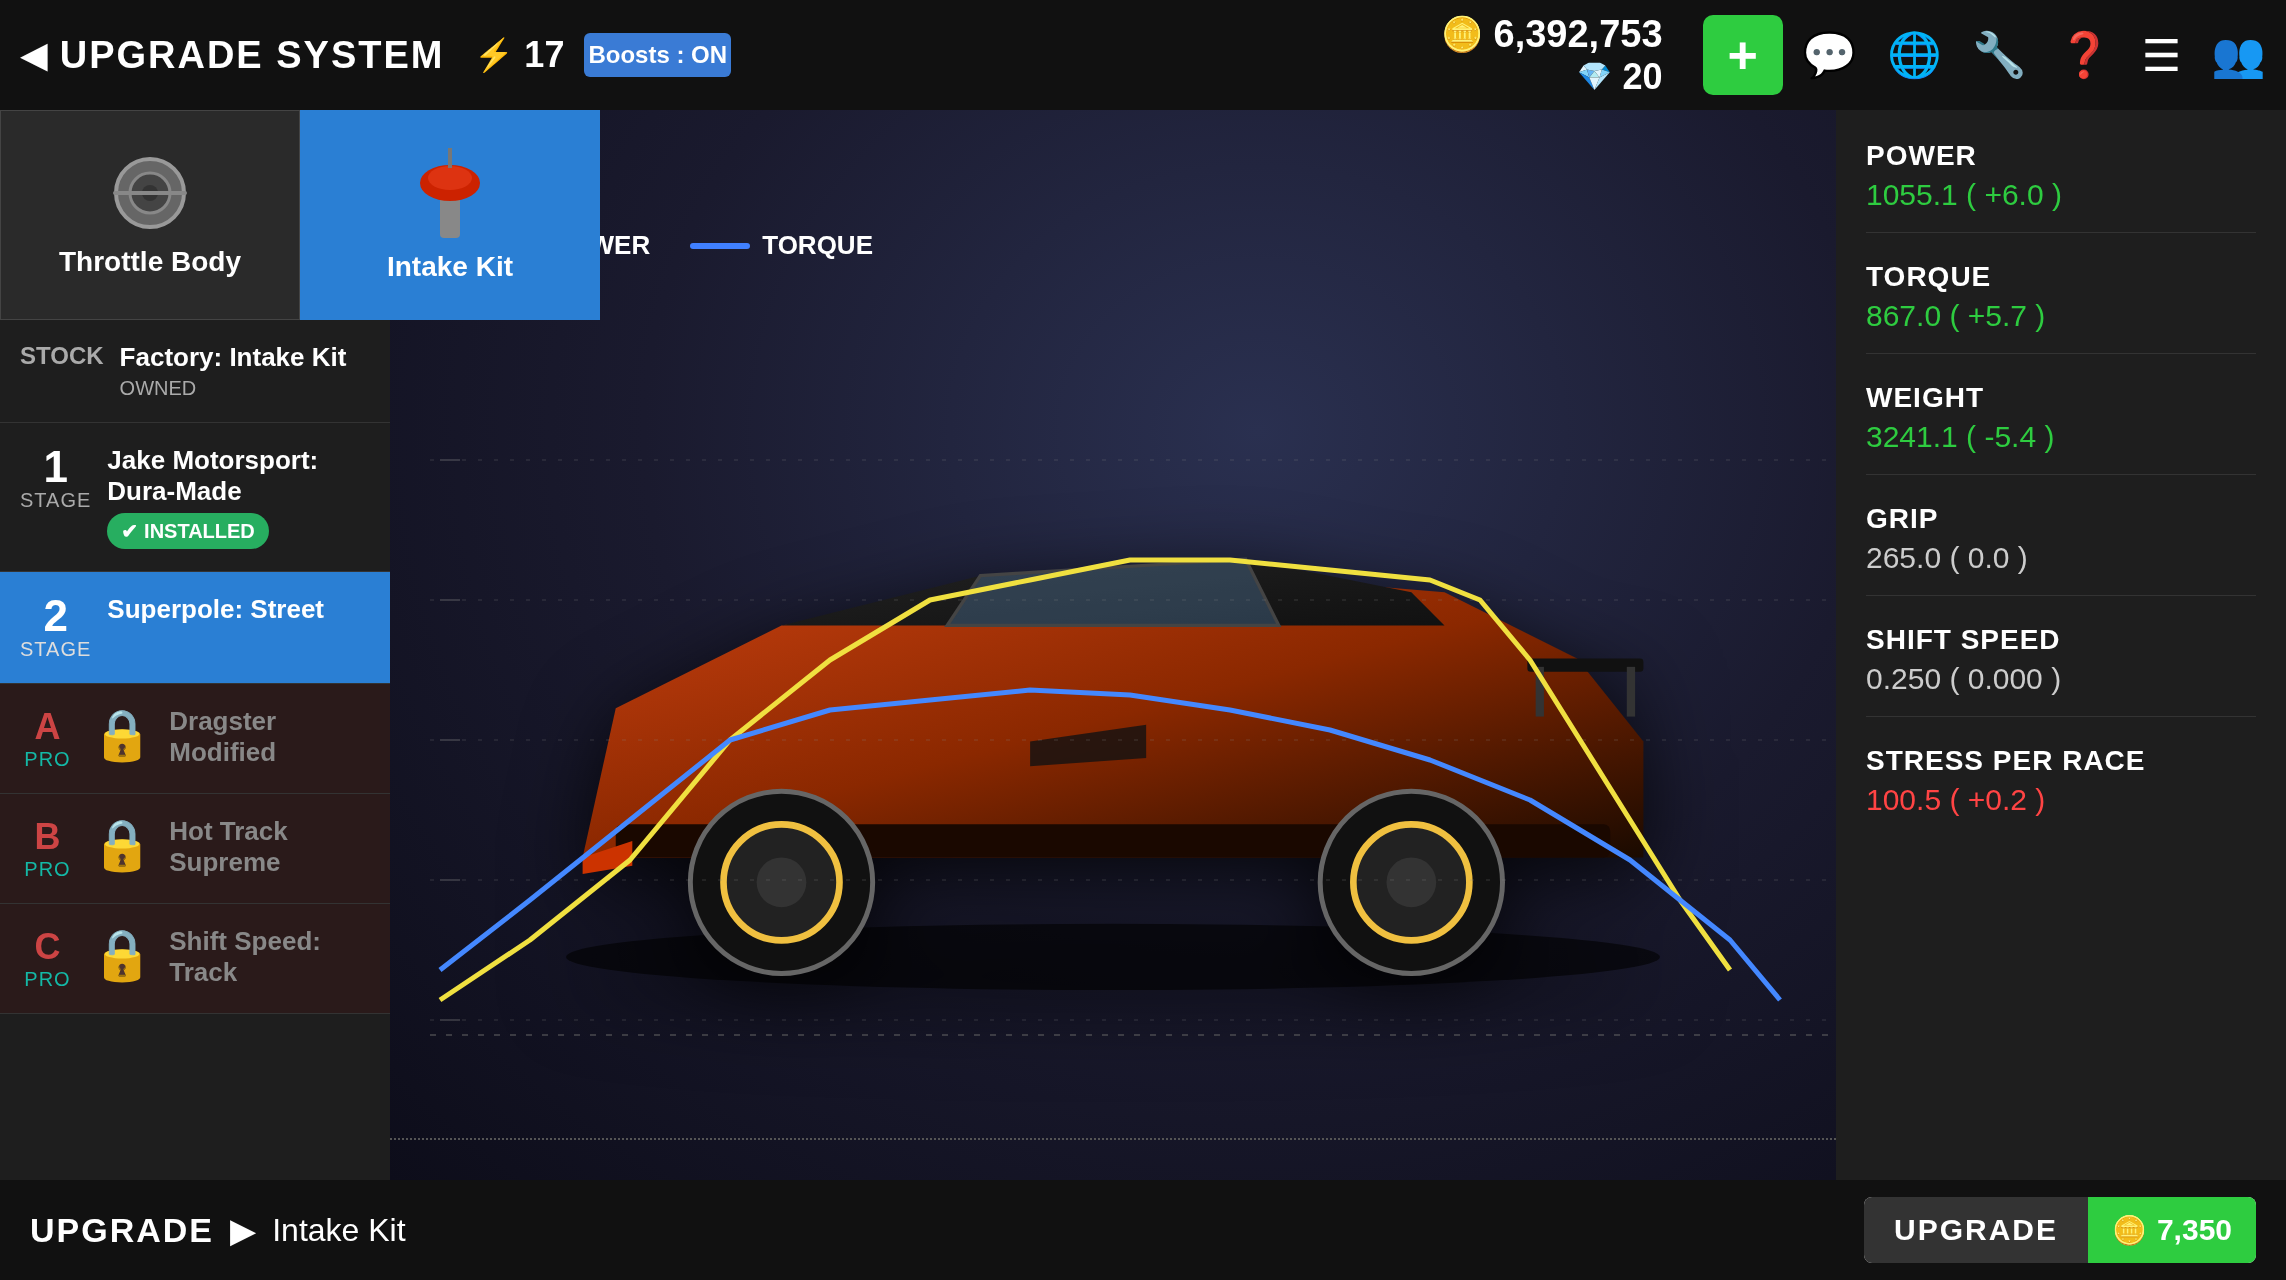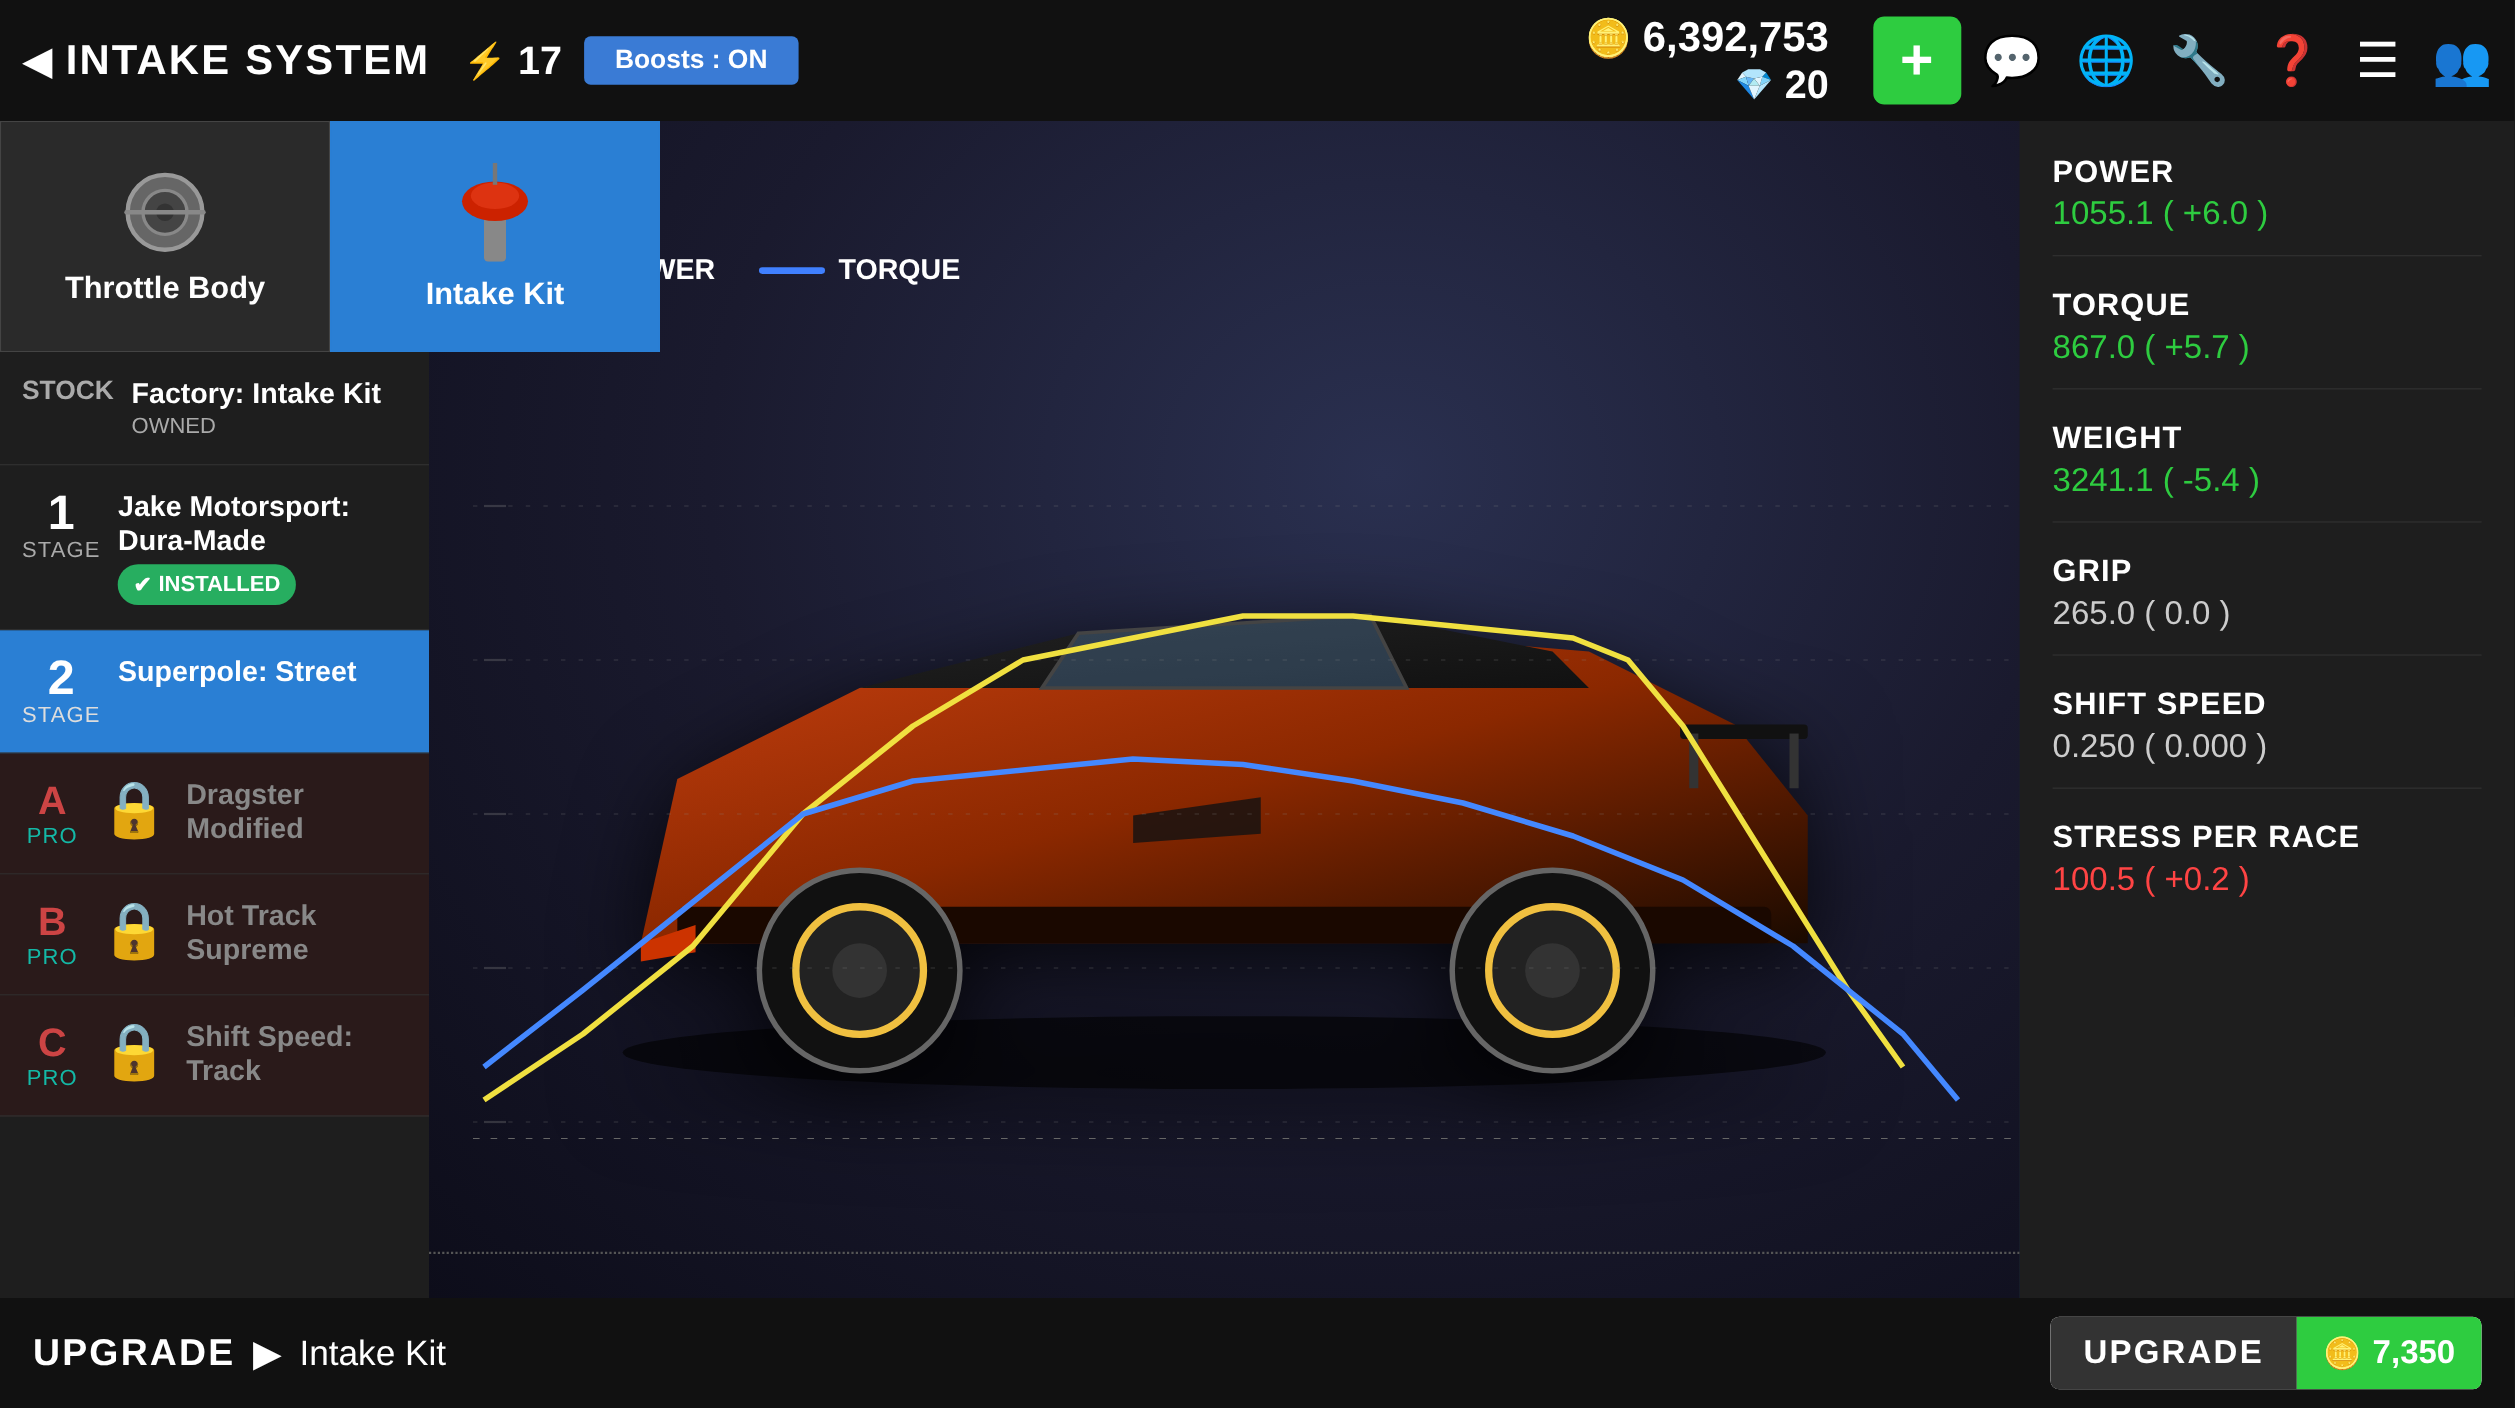--- a/index.html
+++ b/index.html
@@ -42,21 +42,21 @@
       font-weight: bold;
       color: white;
       letter-spacing: 2px;
     }
 
     .boost-badge {
       background: #3a7bd5;
       color: white;
       font-size: 24px;
       font-weight: bold;
-      padding: 8px 28px;
+      padding: 8px 4px;
       border-radius: 6px;
       margin-left: 20px;
     }
 
     .lightning-group {
       display: flex;
       align-items: center;
       gap: 10px;
       margin-left: 30px;
     }
@@ -411,21 +411,21 @@
       font-weight: 900;
       line-height: 1;
     }
   </style>
 </head>
 <body>
 
 <div class="top-bar">
   <div class="back-btn">
     <span class="back-arrow">◀</span>
-    <span class="back-title">INTAKE SYSTEM</span>
+    <span class="back-title">UPGRADE SYSTEM</span>
   </div>
 
   <div class="lightning-group">
     <span class="lightning-icon">⚡</span>
     <span class="lightning-count">17</span>
   </div>
 
   <div class="boost-badge">Boosts : ON</div>
 
   <div class="top-right">

